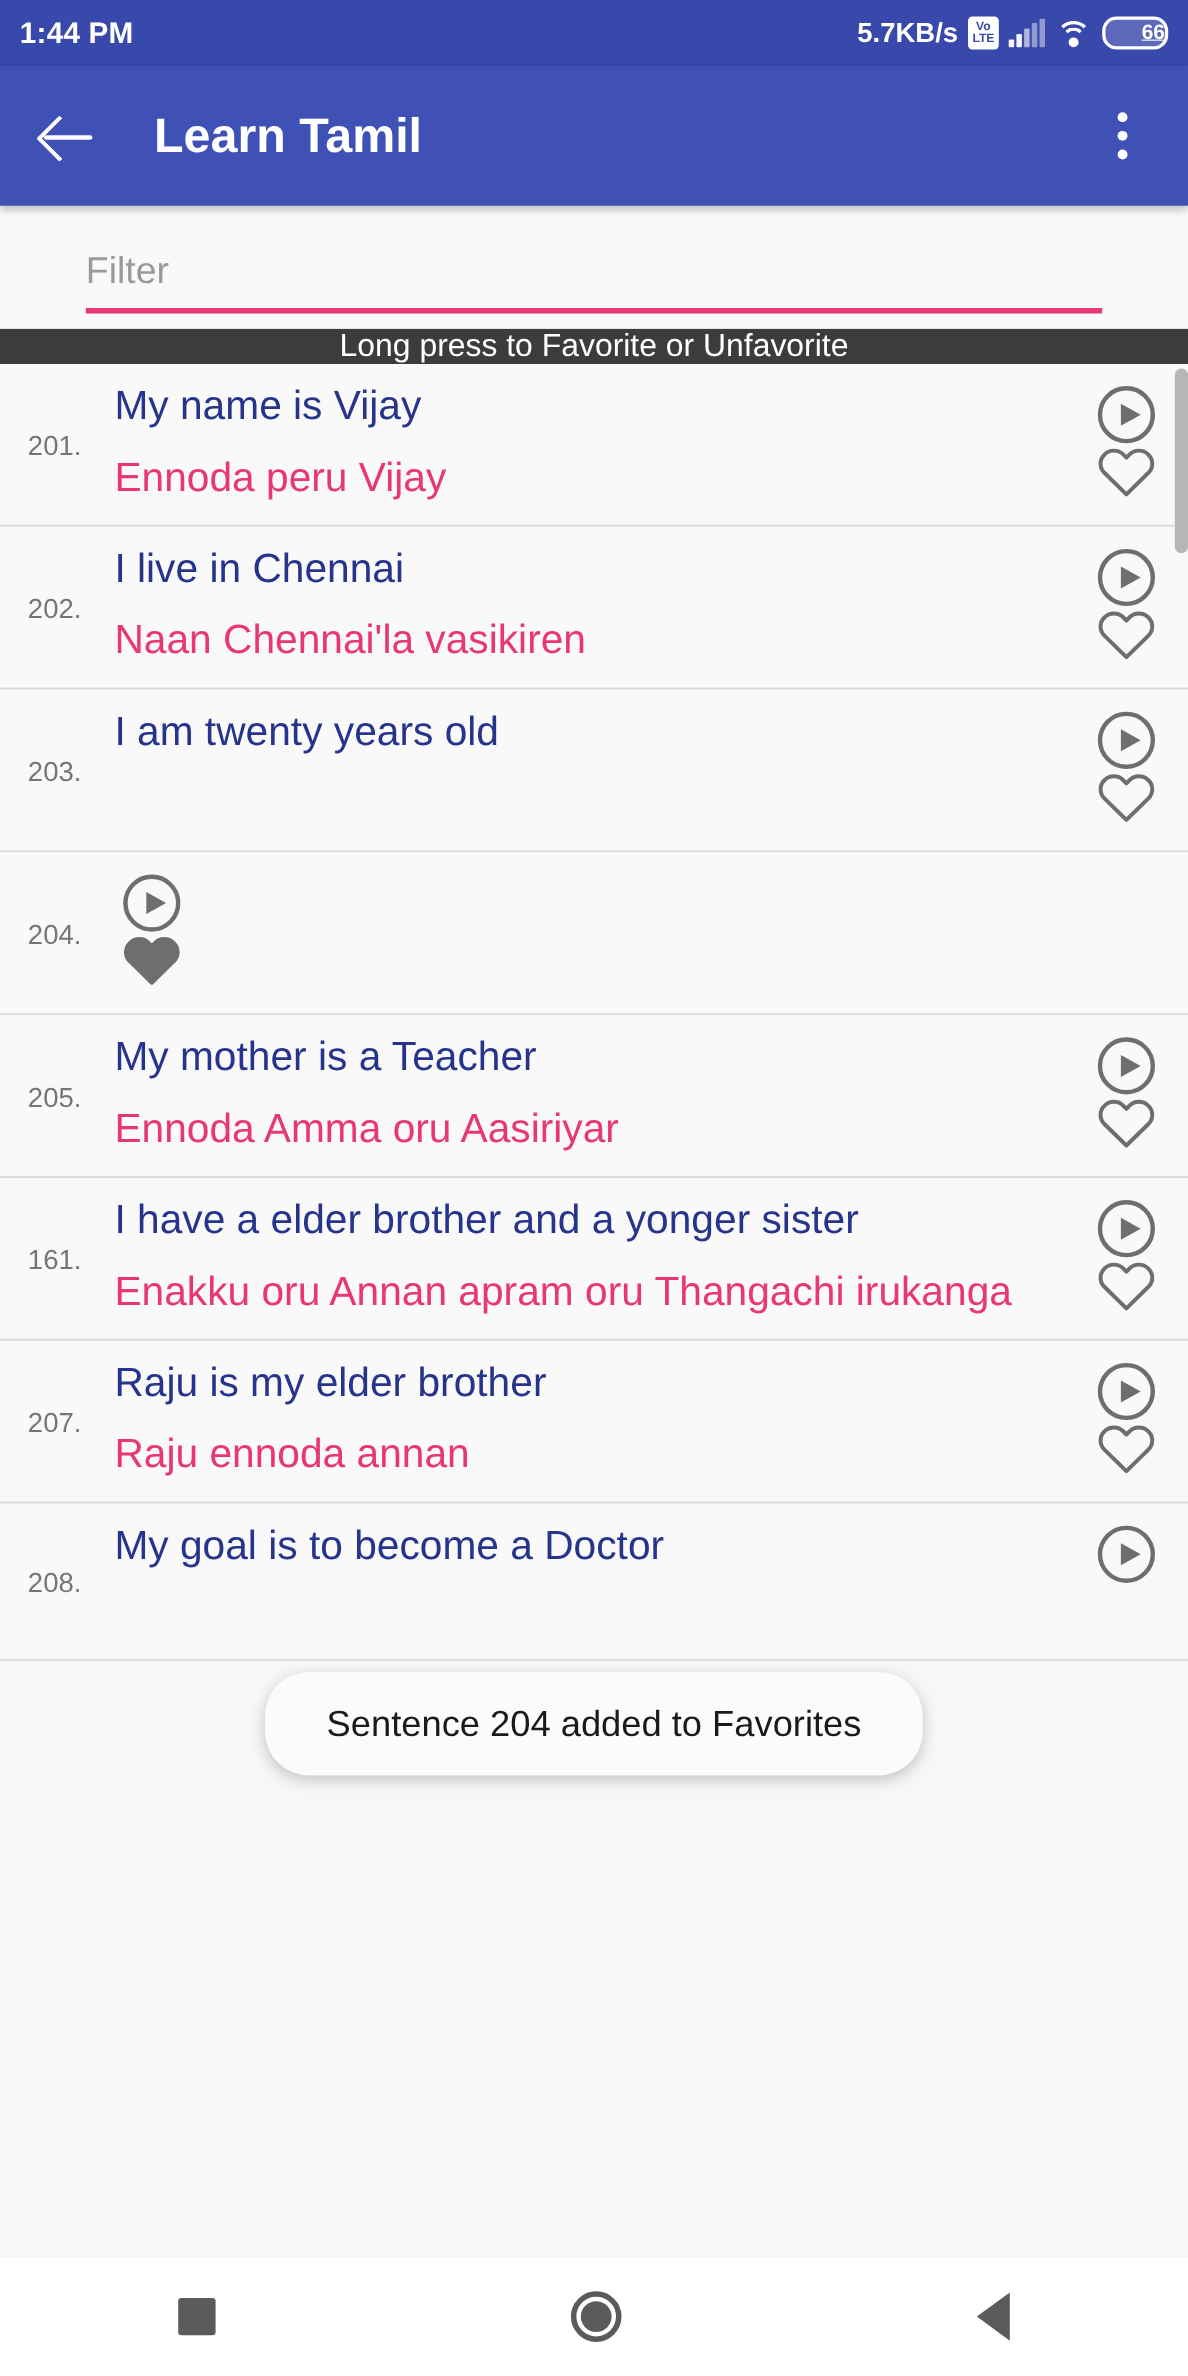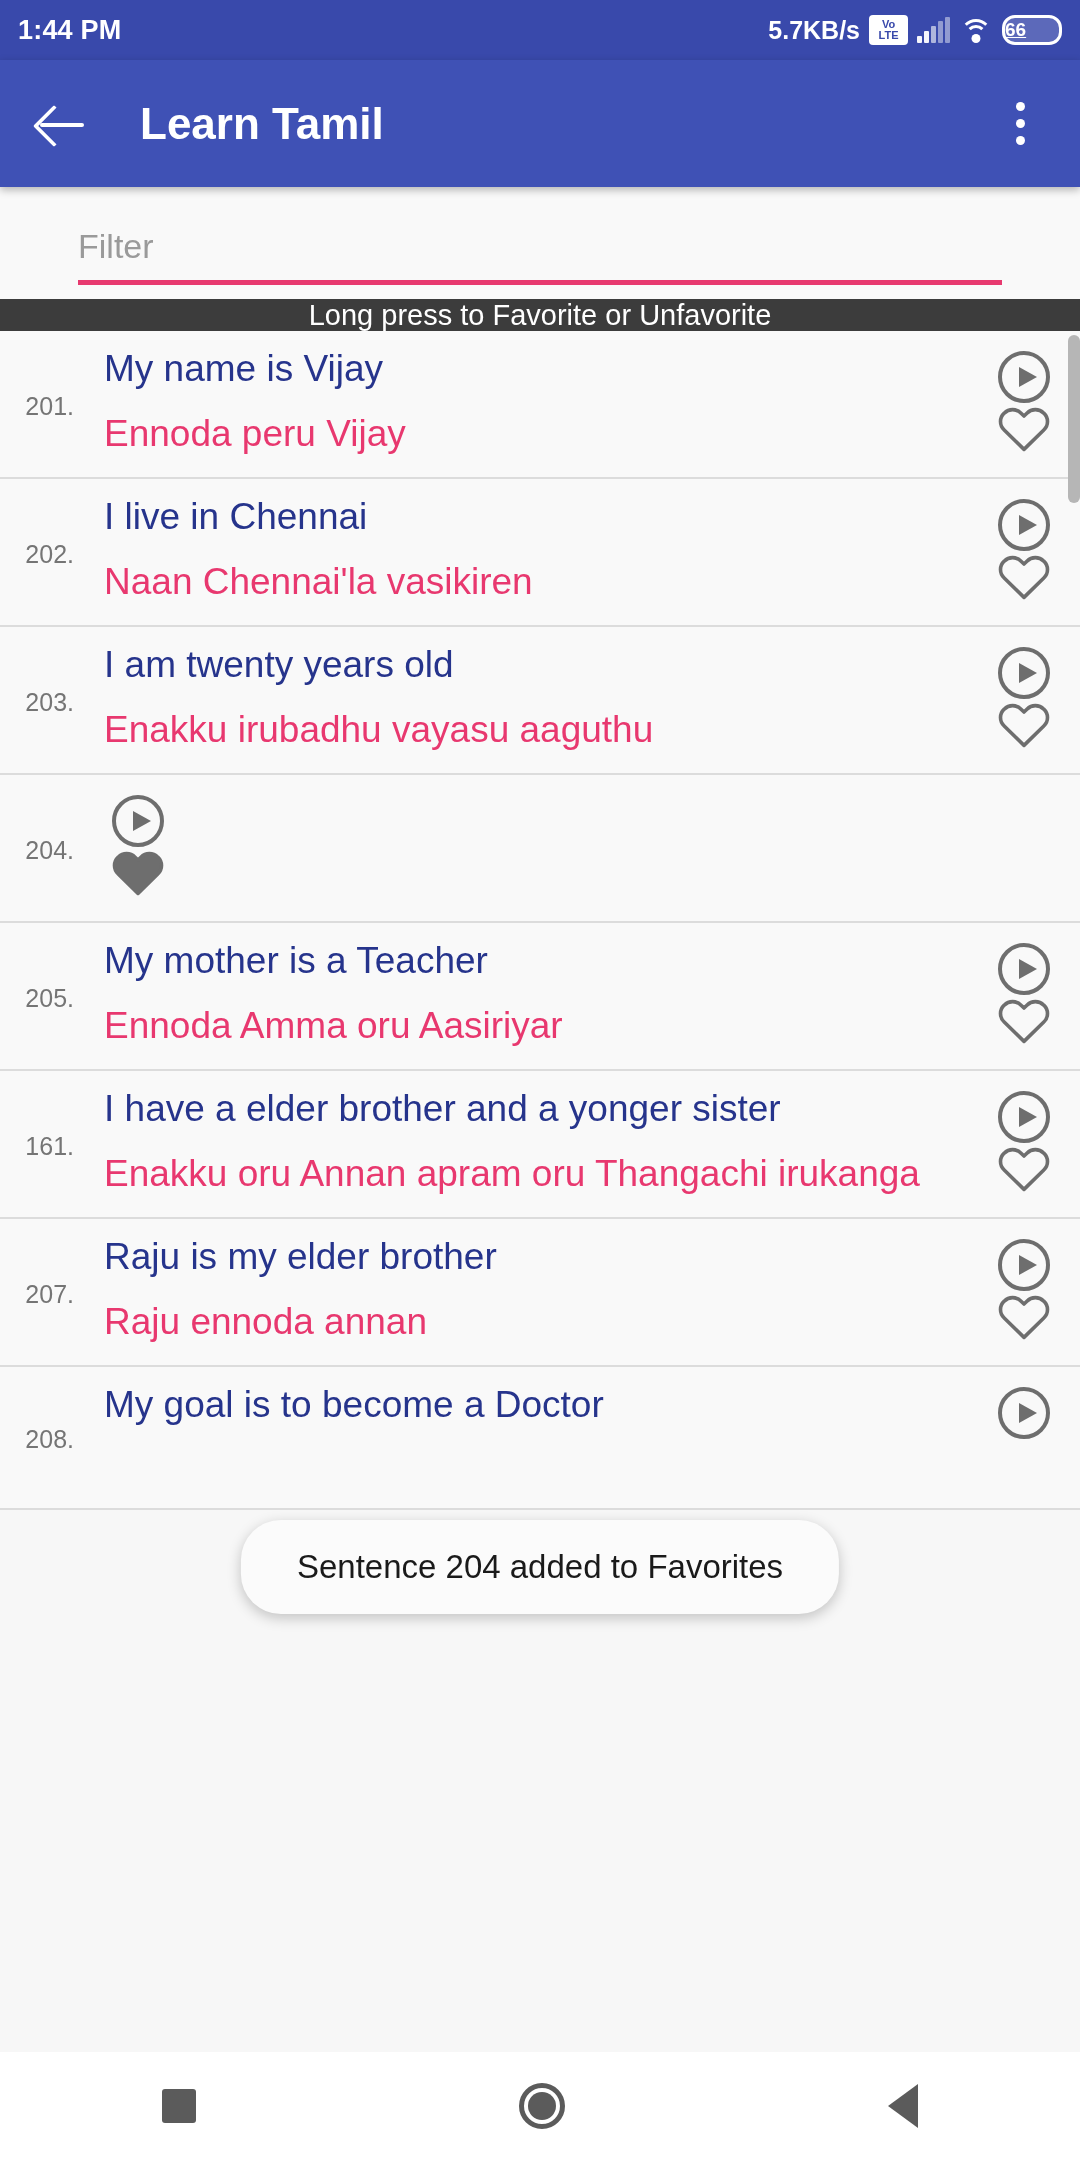--- a/index.html
+++ b/index.html
@@ -16,21 +16,21 @@
     height:60px; background:#3949ab; color:#ffffff;
     display:flex; align-items:center; justify-content:space-between;
     padding:0 18px;
   }
   .sb-time{ font-size:27px; font-weight:bold; letter-spacing:.2px; }
   .sb-right{ display:flex; align-items:center; gap:9px; }
   .sb-net{ font-size:25px; font-weight:bold; }
   .volte{
     display:flex; flex-direction:column; align-items:center; justify-content:center;
     background:#ffffff; color:#3949ab; border-radius:4px;
-    width:39px; height:30px; line-height:1;
+    width:28px; height:30px; line-height:1;
   }
   .volte span{ font-size:11px; font-weight:bold; }
   .bars{ display:flex; align-items:flex-end; gap:2px; height:26px; }
   .bars i{ display:block; width:5px; background:#ffffff; border-radius:1px; }
   .bars i:nth-child(1){height:7px;  opacity:.95}
   .bars i:nth-child(2){height:12px; opacity:.95}
   .bars i:nth-child(3){height:17px; opacity:.6}
   .bars i:nth-child(4){height:22px; opacity:.45}
   .bars i:nth-child(5){height:26px; opacity:.45}
   .wifi{ width:34px; height:26px; position:relative; }
@@ -38,21 +38,21 @@
            border:3px solid #fff; border-bottom-color:transparent;
            border-left-color:transparent; border-right-color:transparent;
            border-radius:50%; }
   .wifi b:nth-child(1){ width:32px; height:32px; top:2px; }
   .wifi b:nth-child(2){ width:21px; height:21px; top:8px; }
   .wifi b:nth-child(3){ width:10px; height:10px; top:14px; background:#fff; border:none;
                         border-radius:50%; height:9px; width:9px; top:17px; }
   .battery{
     border:3px solid #ffffff; border-radius:13px;
     width:60px; height:30px; display:flex; align-items:center;
-    justify-content:flex-start; position:relative; background:rgba(255,255,255,.18);text-decoration:underline;
+    justify-content:flex-end; position:relative; background:rgba(255,255,255,.18);text-decoration:underline;
   }
   .battery .lvl{ font-size:19px; font-weight:bold; color:#ffffff; }
 
   
   .appbar{
     height:127px; background:#3f51b5; color:#ffffff;
     display:flex; align-items:center; padding:0 30px;
     box-shadow:0 3px 8px rgba(0,0,0,.28);
     position:relative; z-index:5;
   }
@@ -221,21 +221,20 @@
           <svg viewBox="0 0 24 22">
             <path d="M12 20.5 3.2 11.9A5.1 5.1 0 0 1 3.2 4.4a5.3 5.3 0 0 1 7.5 0L12 5.7l1.3-1.3a5.3 5.3 0 0 1 7.5 0 5.1 5.1 0 0 1 0 7.5z" fill="none" stroke="#6e6e6e" stroke-width="1.6" stroke-linejoin="round"></path>
           </svg>
         </div>
       </div>
     </div>
     <div class="row">
       <div class="row-num">203.</div>
       <div class="row-text">
         <div class="eng">I am twenty years old</div>
-        <div class="tam">Enakku irubadhu vayasu aaguthu</div>
       </div>
       <div class="row-actions">
         <div class="play"></div>
         <div class="heart">
           <svg viewBox="0 0 24 22">
             <path d="M12 20.5 3.2 11.9A5.1 5.1 0 0 1 3.2 4.4a5.3 5.3 0 0 1 7.5 0L12 5.7l1.3-1.3a5.3 5.3 0 0 1 7.5 0 5.1 5.1 0 0 1 0 7.5z" fill="none" stroke="#6e6e6e" stroke-width="1.6" stroke-linejoin="round"></path>
           </svg>
         </div>
       </div>
     </div>

